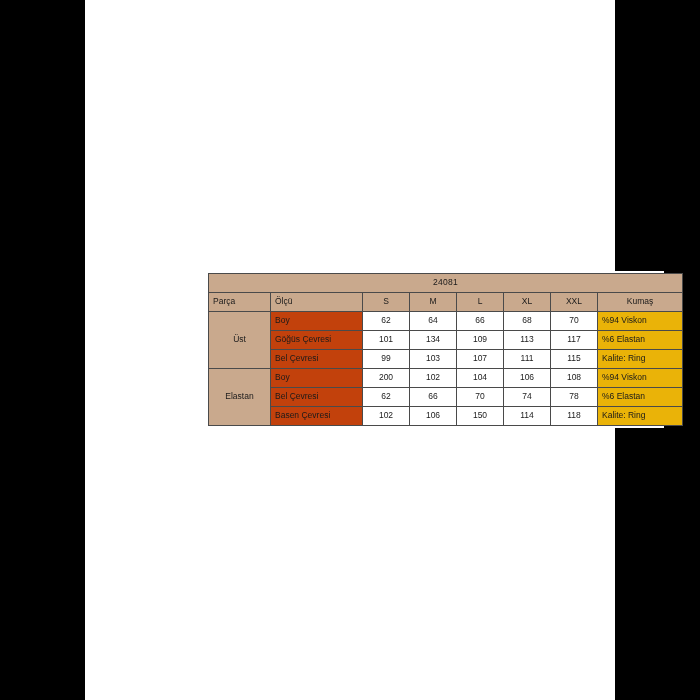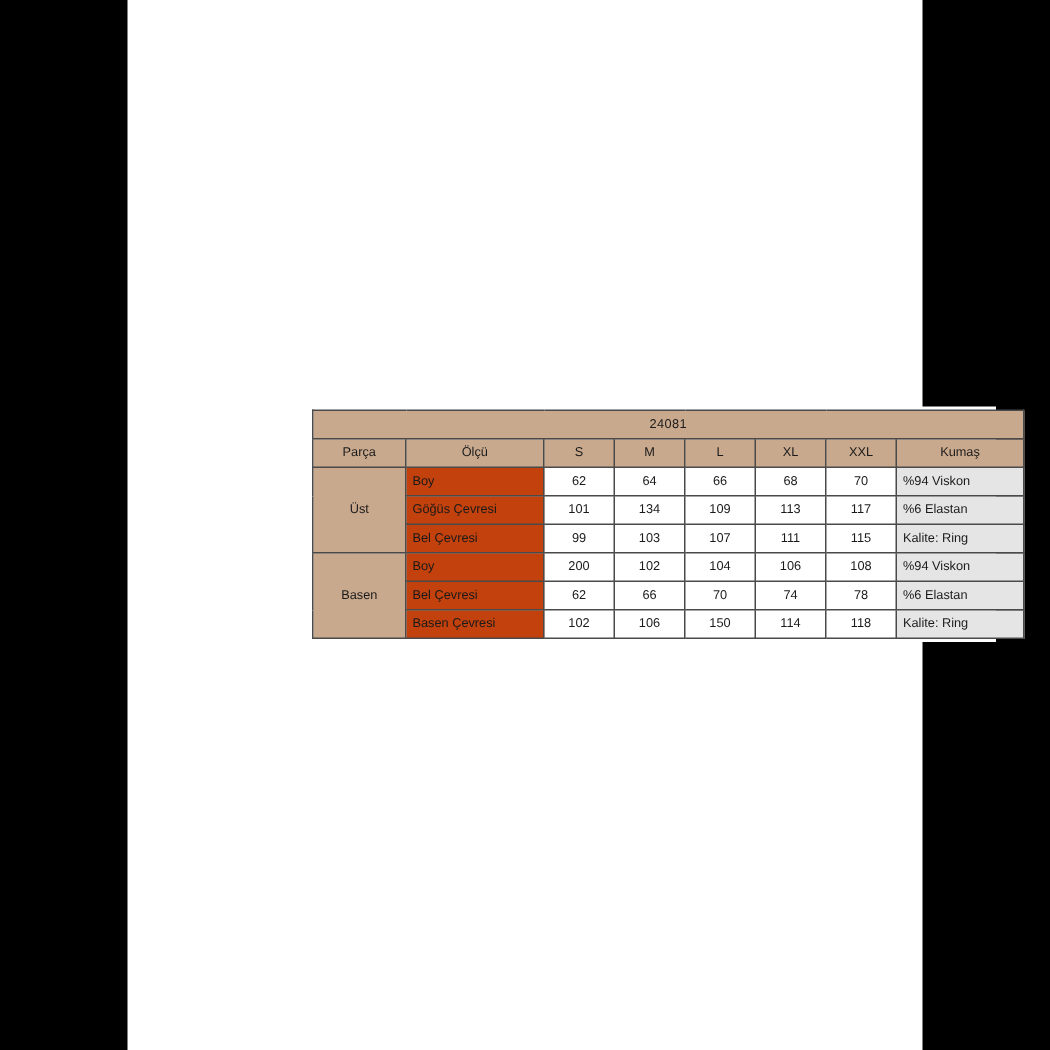--- a/index.html
+++ b/index.html
@@ -62,41 +62,41 @@
     height: 18px;
   }
   .head-row td {
     background: #c9a98d;
     text-align: center;
     font-weight: bold;
     font-size: 9px;
     height: 19px;
   }
   .head-row td.left-head {
-    text-align: center;
+    text-align: left;
   }
   .group-cell {
     background: #c9a98d;
     text-align: center;
     font-weight: bold;
     font-size: 9.5px;
   }
   td.label-cell {
     text-align: left;
     padding-left: 6px;
     background: #c2410c;
   }
   td.num-cell {
     text-align: center;
     background: #ffffff;
   }
   td.fabric-cell {
     text-align: left;
     padding-left: 6px;
-    background: #e5e5e5;
+    background: #eab308;
   }
   
   col.c-part   { width: 62px; }
   col.c-meas   { width: 92px; }
   col.c-size   { width: 47px; }
   col.c-fabric { width: 85px; }
 </style>
 </head>
 <body>
 
@@ -153,21 +153,21 @@
             <td class="label-cell">Bel Çevresi</td>
             <td class="num-cell">99</td>
             <td class="num-cell">103</td>
             <td class="num-cell">107</td>
             <td class="num-cell">111</td>
             <td class="num-cell">115</td>
             <td class="fabric-cell">Kalite: Ring</td>
           </tr>
 
           <tr>
-            <td class="group-cell" rowspan="3">Basen</td>
+            <td class="group-cell" rowspan="3">Elastan</td>
             <td class="label-cell">Boy</td>
             <td class="num-cell">200</td>
             <td class="num-cell">102</td>
             <td class="num-cell">104</td>
             <td class="num-cell">106</td>
             <td class="num-cell">108</td>
             <td class="fabric-cell">%94 Viskon</td>
           </tr>
           <tr>
             <td class="label-cell">Bel Çevresi</td>

